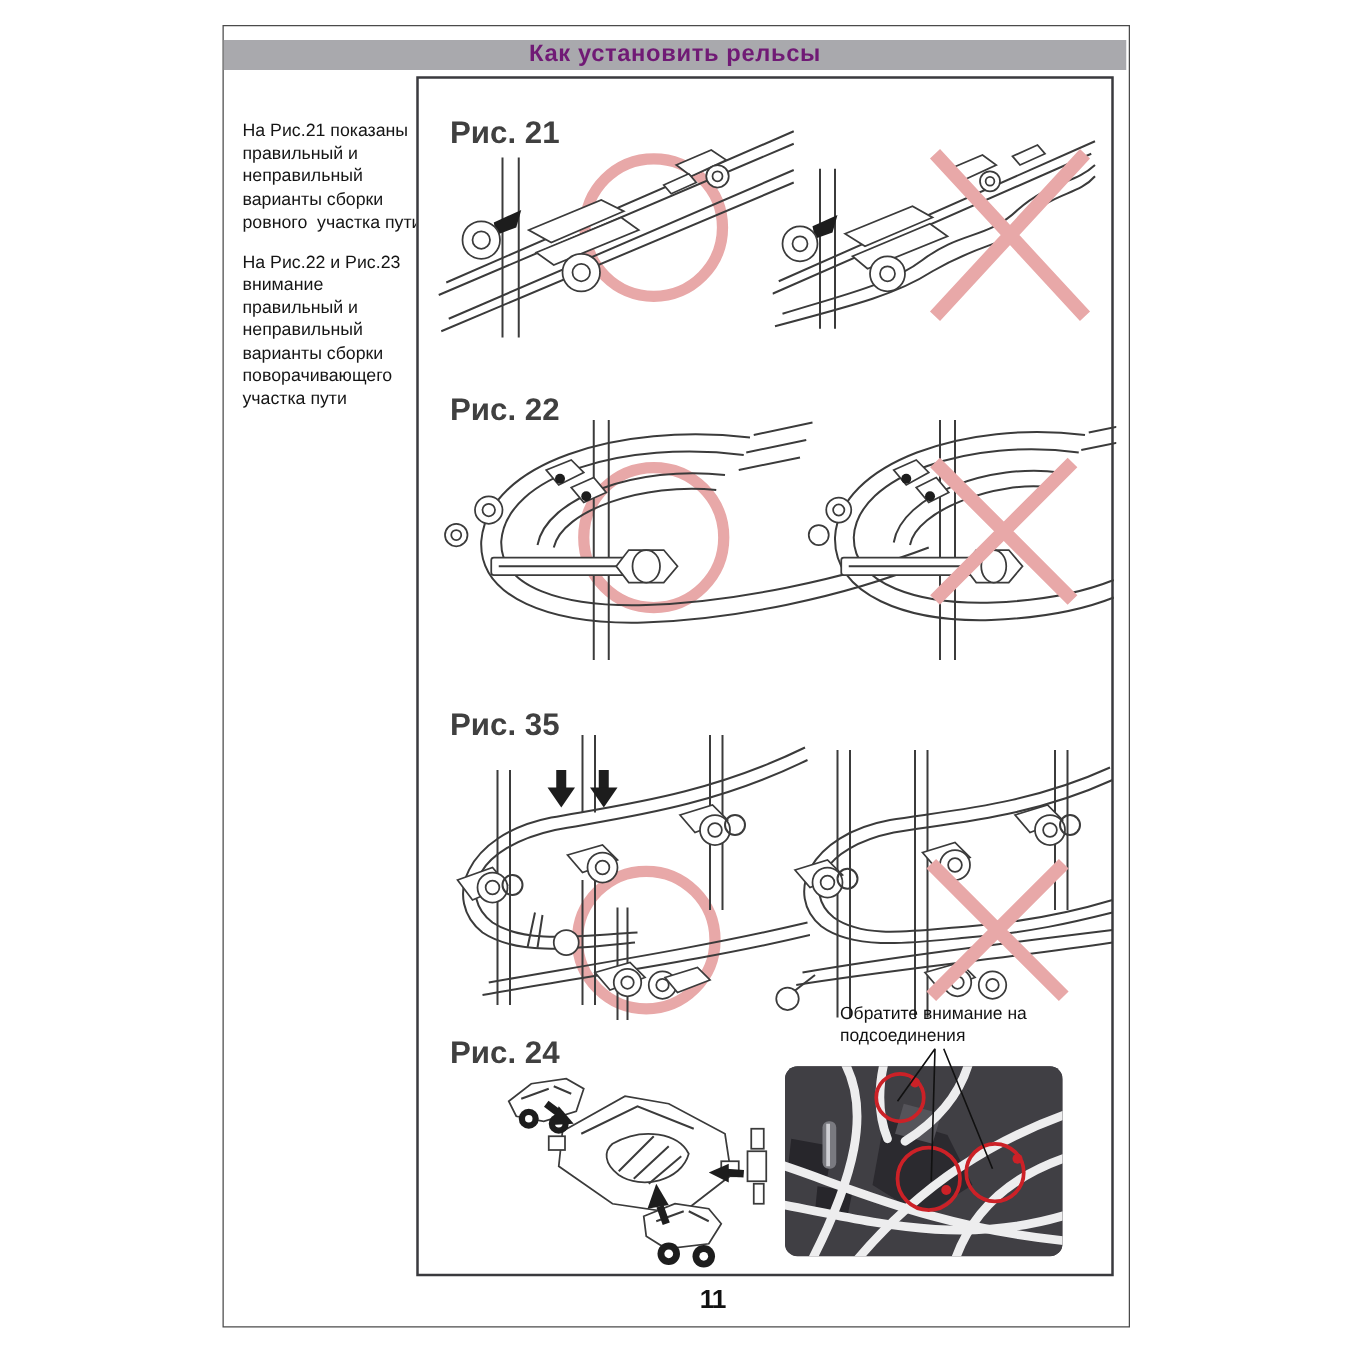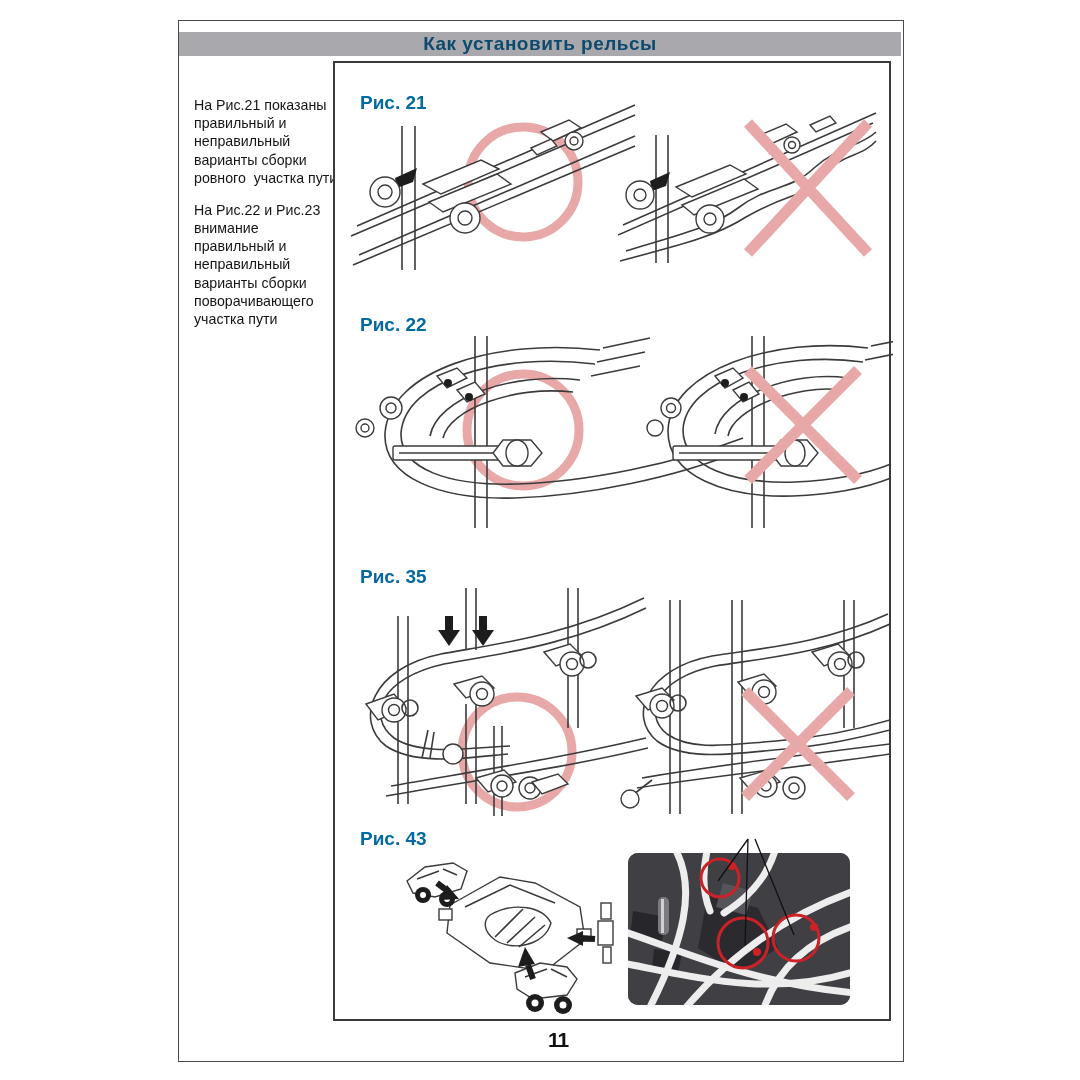--- a/index.html
+++ b/index.html
@@ -1,34 +1,34 @@
 <!DOCTYPE html>
 <html><head>
 <meta charset="utf-8">
 <style>
   html,body{margin:0;padding:0;background:#fff;}
   #stage{position:relative;width:1080px;height:1080px;background:#fff;overflow:hidden;
          font-family:"Liberation Sans", sans-serif;color:#111;}
   .abs{position:absolute;}
   .page-frame{left:178px;top:20px;width:724px;height:1040px;border:1px solid #4a4a4a;background:#fff;}
   .header-bar{left:179px;top:32px;width:722px;height:24px;background:#a9a9ad;}
-  .header-title{width:100%;text-align:center;line-height:24px;font-size:19px;font-weight:bold;color:#0c4a6e;letter-spacing:.5px;}
+  .header-title{width:100%;text-align:center;line-height:24px;font-size:19px;font-weight:bold;color:#701a75;letter-spacing:.5px;}
   .sidebar{left:194px;top:96px;width:150px;font-size:14.2px;line-height:1.28;color:#151515;}
   .sidebar p{margin:0 0 14px 0;white-space:pre-wrap;}
   .figure-box{left:333px;top:61px;width:554px;height:956px;border:2px solid #3a3a3e;background:#fff;}
-  .fig-label{font-size:19px;font-weight:bold;color:#0369a1;}
+  .fig-label{font-size:25px;font-weight:bold;color:#404040;}
   svg{display:block;}
   .ink{stroke:#3b3b3b;fill:none;stroke-width:1.6;}
   .inkf{stroke:#3b3b3b;fill:#fff;stroke-width:1.4;}
   .dark{fill:#1d1d1d;stroke:none;}
   .pink{stroke:#e8a8a8;fill:none;}
   .annotation{left:672px;top:802px;width:195px;font-size:14px;line-height:1.25;color:#111;white-space:pre-line;}
   .photo{left:628px;top:853px;width:222px;height:152px;border-radius:10px;overflow:hidden;background:#403f44;}
   .overlay{left:622px;top:795px;width:268px;height:165px;z-index:5;pointer-events:none;}
-  .page-number{left:178px;top:1028px;width:760px;text-align:center;font-size:21px;font-weight:bold;color:#111;letter-spacing:-1px;}
+  .page-number{left:190px;top:1028px;width:760px;text-align:center;font-size:21px;font-weight:bold;color:#111;letter-spacing:-1px;}
 </style>
 </head>
 <body>
 
 <div id="stage">
 
   <div class="abs page-frame"></div>
 
   <div class="abs header-bar">
     <div class="header-title">Как установить рельсы</div>
@@ -195,21 +195,21 @@
       <circle class="inkf" cx="228" cy="68" r="5.5"></circle>
     <circle class="ink" cx="244" cy="64" r="8" stroke-width="5"></circle>
     <polygon class="inkf" points="128,182 156,174 168,186 140,196"></polygon>
     <circle class="inkf" cx="154" cy="190" r="11"></circle>
       <circle class="inkf" cx="154" cy="190" r="5"></circle>
     <circle class="inkf" cx="182" cy="192" r="11"></circle>
       <circle class="inkf" cx="182" cy="192" r="5"></circle>
     <path class="pink" d="M133,95 L239,201 M239,95 L133,201" stroke-width="11"></path>
   </svg>
 
-  <div class="abs fig-label" style="left:360px;top:828px;">Рис. 43</div>
+  <div class="abs fig-label" style="left:360px;top:828px;">Рис. 24</div>
 
   <svg class="abs" style="left:395px;top:845px;" width="245" height="170" viewBox="0 0 245 170">
     <polygon class="inkf" points="55,60 105,32 140,38 185,62 190,95 150,126 95,118 52,88"></polygon>
     <path class="ink" d="M70,62 L115,40 L160,58"></path>
     <path class="inkf" d="M95,70 C120,56 148,62 156,78 C150,100 118,107 100,95 C88,86 88,76 95,70 Z"></path>
     <path class="ink" d="M100,92 L128,64 M112,98 L140,72 M124,102 L150,80"></path>
     <rect class="inkf" x="44" y="64" width="13" height="11"></rect>
     <rect class="inkf" x="182" y="84" width="14" height="12"></rect>
     <path class="inkf" d="M12,36 L30,22 L58,18 L72,26 L66,44 L40,52 L18,48 Z"></path>
     <path class="ink" d="M22,34 L44,26 M48,24 L62,30"></path>
@@ -233,20 +233,22 @@
     <g>
       <line x1="138" y1="134" x2="133" y2="120" stroke="#1d1d1d" stroke-width="6"></line>
       <polygon class="dark" points="123,122 140,119 130,102"></polygon>
     </g>
     <g>
       <line x1="200" y1="94" x2="186" y2="93" stroke="#1d1d1d" stroke-width="6"></line>
       <polygon class="dark" points="188,86 188,101 172,93"></polygon>
     </g>
   </svg>
 
+  <div class="abs annotation">Обратите внимание на
+подсоединения</div>
 
   <svg class="abs photo" width="222" height="152" viewBox="0 0 222 152">
     <rect x="0" y="0" width="222" height="152" fill="#403f44"></rect>
     <polygon points="80,40 130,55 150,95 110,120 70,95" fill="#2b2a2f"></polygon>
     <polygon points="95,30 125,38 118,62 88,54" fill="#55545a"></polygon>
     <polygon points="5,58 38,64 34,88 2,84" fill="#27262b"></polygon>
     <polygon points="26,96 54,100 50,120 24,116" fill="#27262b"></polygon>
     <rect x="30" y="44" width="11" height="38" rx="5" fill="#7a7a80"></rect>
     <rect x="33" y="46" width="3" height="34" fill="#cfcfd4"></rect>
     <g stroke="#ededee" stroke-width="7" fill="none" stroke-linecap="round">

